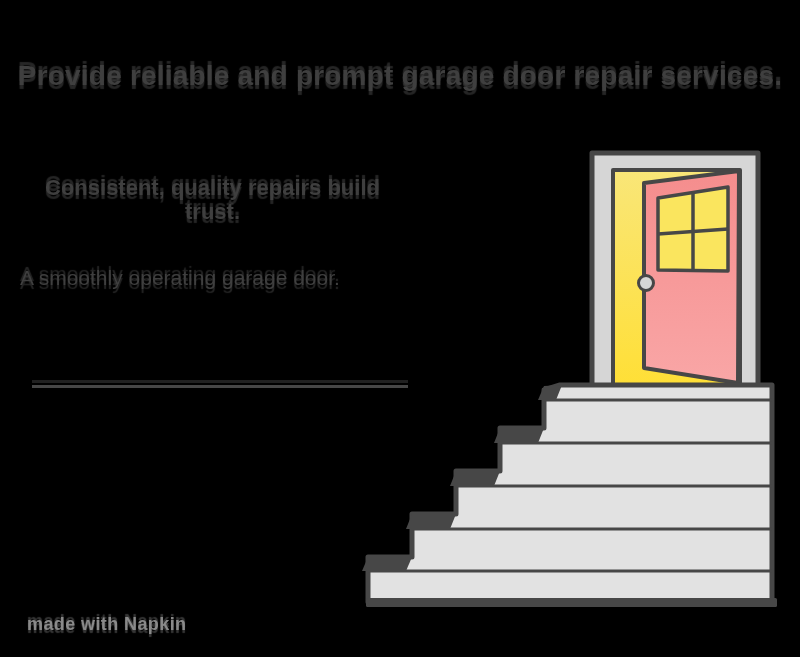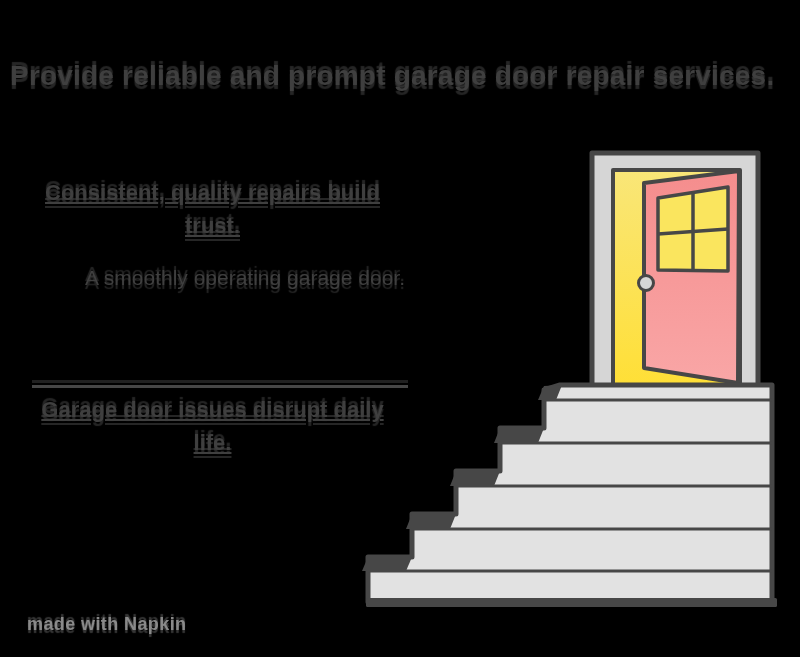--- a/index.html
+++ b/index.html
@@ -20,34 +20,35 @@
     font-family:"Liberation Sans", sans-serif;
     overflow:hidden;
   }
   .ghost{
     color:var(--ink);
     text-shadow:0 -4px 1px var(--ghost), 0 4px 1px var(--ghost);
   }
   .title{
     position:absolute;
     left:10px;top:57px;width:780px;
+    text-align:center;
     font-size:28px;font-weight:700;line-height:38px;
     letter-spacing:.2px;
   }
   .col{
     position:absolute;left:20px;top:0;width:385px;height:657px;
   }
   .heading{
     position:absolute;left:0;width:100%;
     text-align:center;
-    font-size:22px;font-weight:700;line-height:33px;text-decoration:underline;
+    font-size:22px;font-weight:700;line-height:24px;
   }
   .body-text{
     position:absolute;left:0;width:100%;
-    text-align:right;
+    text-align:left;
     font-size:21px;font-weight:400;line-height:30px;
   }
   .h-benefit{top:176px;}
   .b-benefit{top:263px;}
   .h-problem{top:393px;}
   .b-problem{top:470px;}
   .divider{
     position:absolute;
     left:12px;top:385px;width:376px;height:3px;
     background:var(--outline);
@@ -114,16 +115,15 @@
     <rect x="366" y="598" width="411" height="9" rx="1.5" fill="var(--outline,#474747)"></rect>
   </g>
 </svg>
 
 <div class="title ghost">Provide reliable and prompt garage door repair services.</div>
 
 <div class="col">
   <div class="heading ghost h-benefit">Consistent, quality repairs build trust.</div>
   <div class="body-text ghost b-benefit">A smoothly operating garage door.</div>
   <div class="divider"></div>
-  <div class="heading ghost h-problem">Garage door issues disrupt daily life.</div>
 </div>
 
 <div class="watermark">made with Napkin</div>
 
 </body></html>

